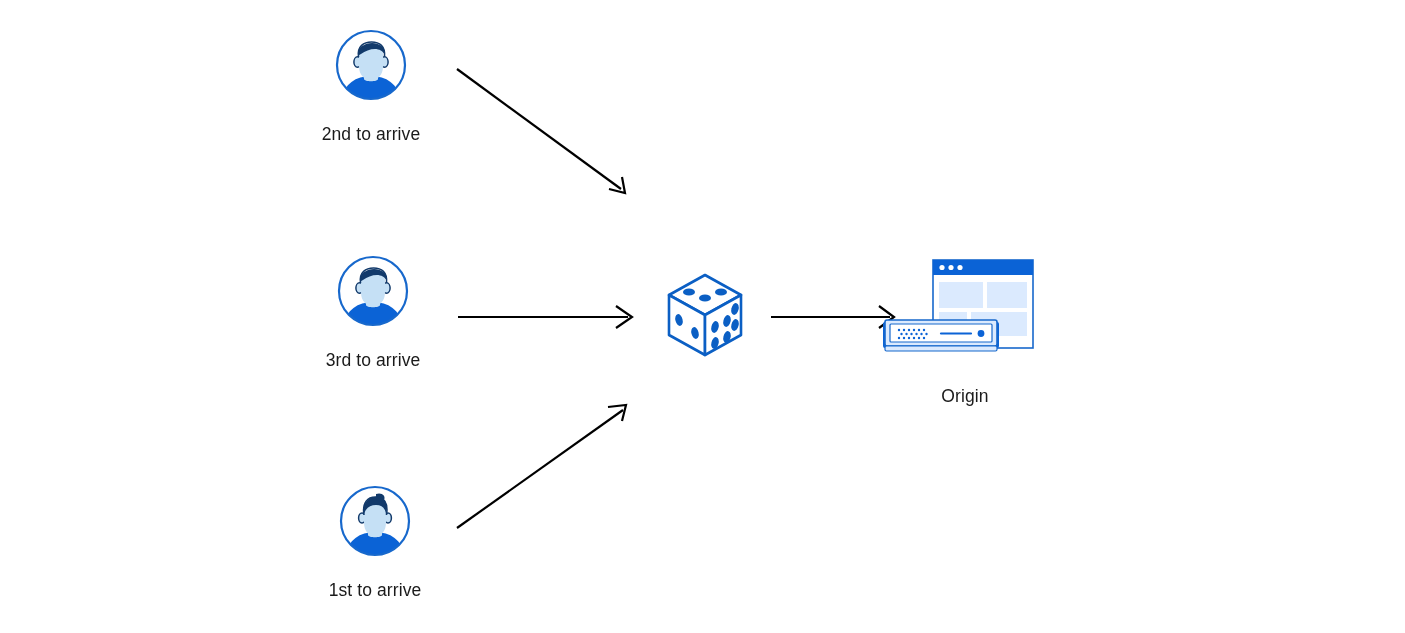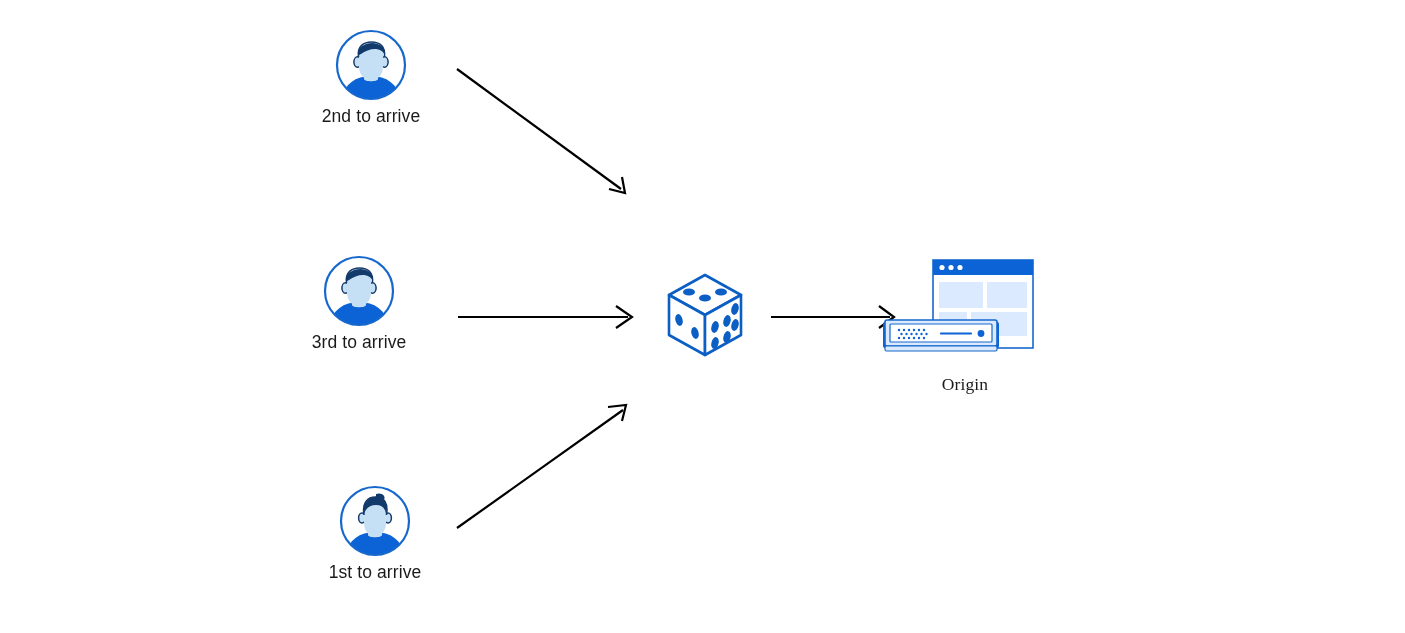--- a/index.html
+++ b/index.html
@@ -26,35 +26,34 @@
   }
   .avatar-icon {
     display: block;
     margin: 0 auto;
   }
   .node-label {
     font-family: "Liberation Sans", sans-serif;
     font-size: 17.5px;
     color: #1a1a1a;
     line-height: 1.2;
-    margin-top: 4px;
+    margin-top: 22px;
     white-space: nowrap;
     letter-spacing: 0.1px;
   }
   .dice-node {
     width: 110px;
     text-align: center;
   }
   .origin-node {
     width: 180px;
     text-align: center;
   }
   .origin-node .node-label {
-    margin-top: 0;
-    font-family: Liberation Serif, serif;
+    margin-top: 12px;
   }
   svg.arrow-layer {
     position: absolute;
     left: 0;
     top: 0;
     width: 1405px;
     height: 633px;
     pointer-events: none;
   }
 </style>
@@ -107,21 +106,21 @@
         <path d="M25 26 C25 15 49 15 49 26 L49 38 C49 48 43 52 37 52 C31 52 25 48 25 38 Z" fill="#c5e0f5"></path>
 
         <path d="M24 28 C22 12 52 10 51 27 C49 23 45 21 41 21 C36 21 31 23 27 26 C25.8 26.9 24.6 27.2 24 28 Z" fill="#123a6b"></path>
         <path d="M24.5 29 C23 18 30 14 37.5 14 C45.5 14 51.5 18 50.5 29" fill="none" stroke="#123a6b" stroke-width="1.6"></path>
       </g>
       <circle cx="37" cy="37" r="34" fill="none" stroke="#1768cc" stroke-width="2.2"></circle>
     </svg>
     <div class="node-label">2nd to arrive</div>
   </div>
 
-  <div class="node avatar-node" style="left:284px; top:254px;">
+  <div class="node avatar-node" style="left:298px; top:254px;">
     <svg class="avatar-icon" width="74" height="74" viewBox="0 0 74 74" xmlns="http://www.w3.org/2000/svg">
       <defs>
         <clipPath id="clipB">
             <circle cx="37" cy="37" r="34"></circle>
           </clipPath>
       </defs>
       <circle cx="37" cy="37" r="34" fill="#ffffff"></circle>
       <g clip-path="url(#clipB)">
         <path d="M37 48 C20 48 8 58 6 76 L68 76 C66 58 54 48 37 48 Z" fill="#0b63d6"></path>
         <path d="M30 40 L30 51 C30 54 44 54 44 51 L44 40 Z" fill="#c5e0f5"></path>

